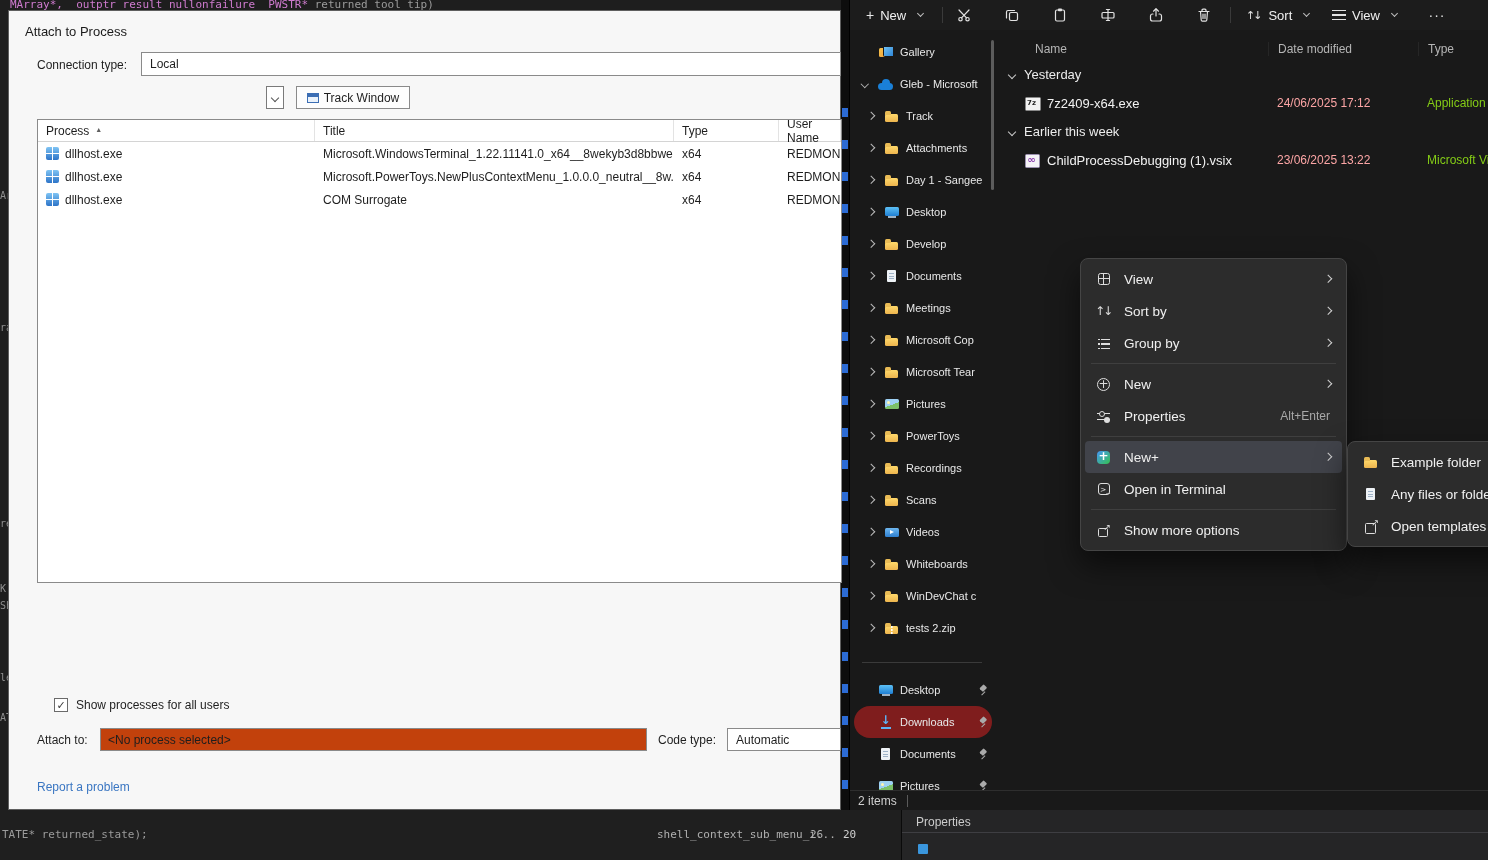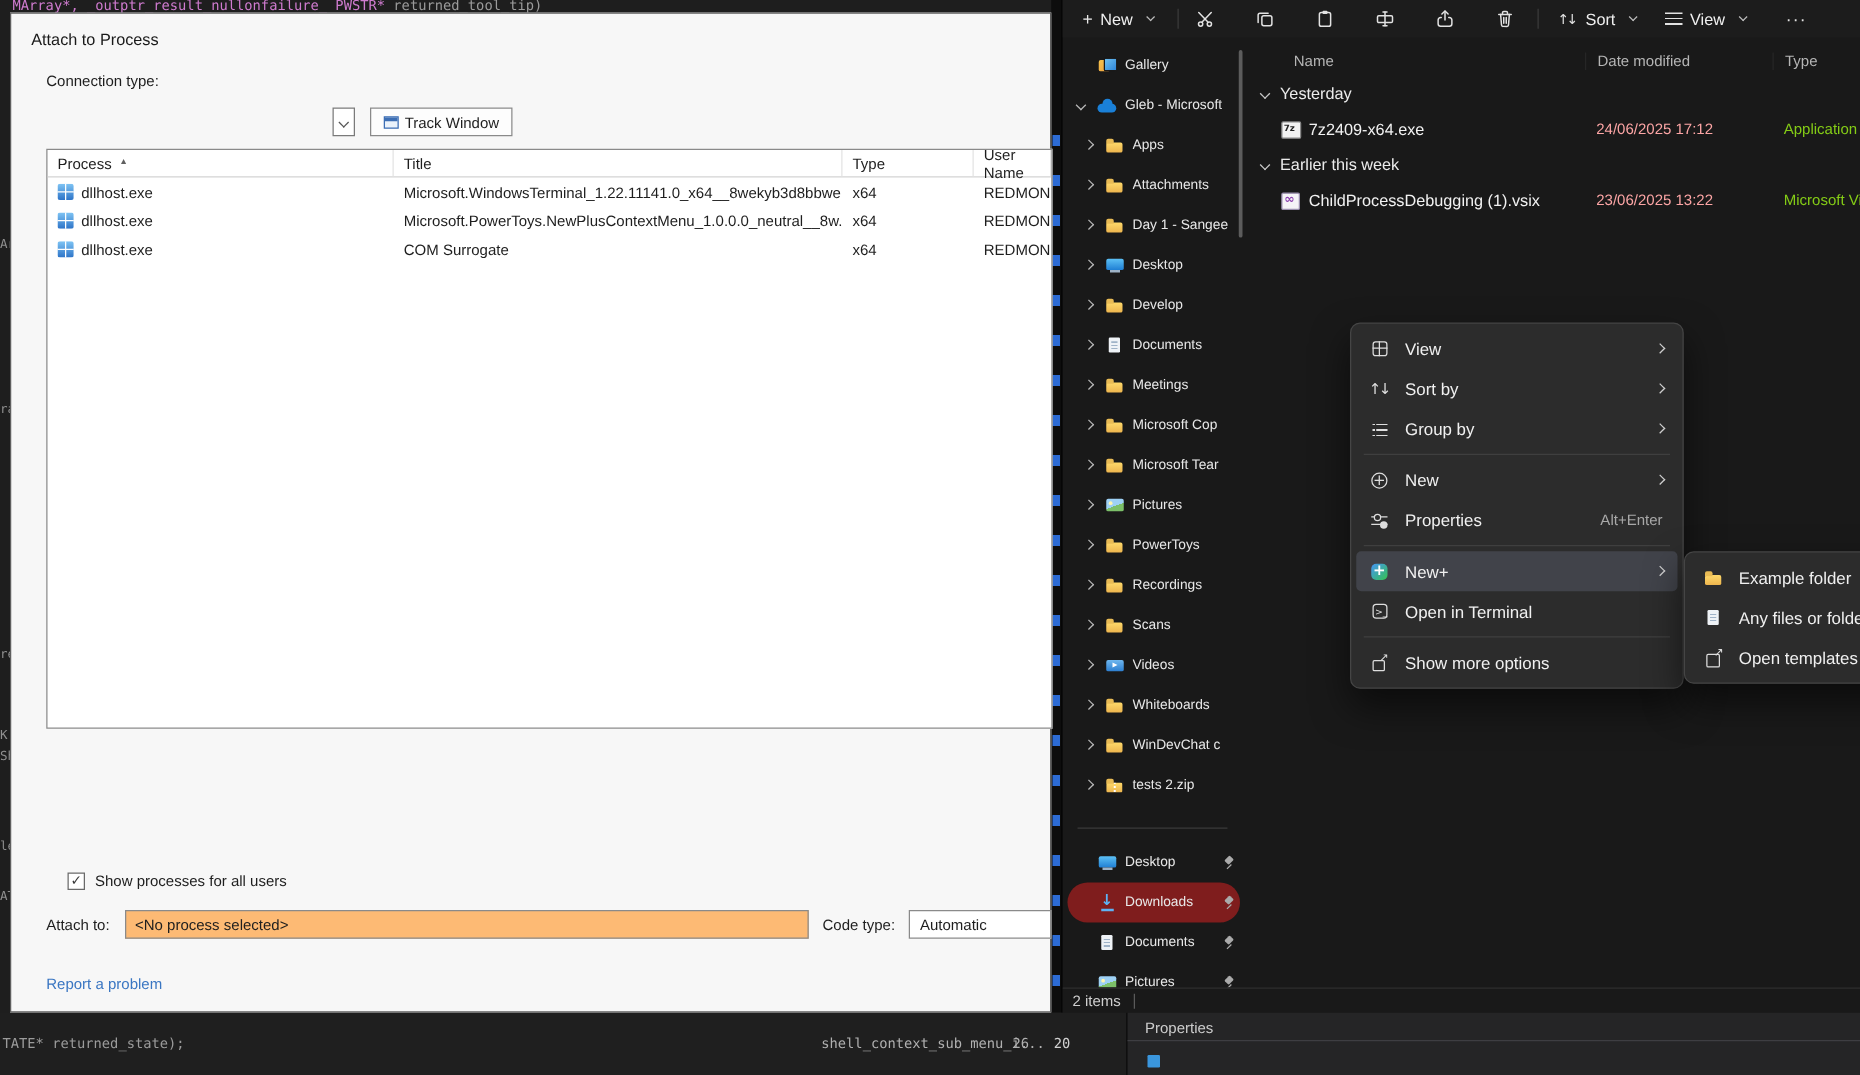--- a/index.html
+++ b/index.html
@@ -52,21 +52,21 @@
   .sort-arrow { font-size:7px; color:#606060; margin-left:6px; transform:translateY(-1px); }
   .proc-icon { width:13px; height:13px; flex:none; margin-right:6px; border-radius:2px;
       background:linear-gradient(#fff,#fff) 50% 0/1px 100% no-repeat,
                  linear-gradient(#fff,#fff) 0 50%/100% 1px no-repeat,
                  linear-gradient(#7fc4f4,#2d74c8); }
 
   .allusers-row { position:absolute; left:45px; top:686px; height:16px; display:flex; align-items:center; gap:8px; }
   .checkbox { width:14px; height:14px; background:#fff; border:1px solid #6a6a6a; font-size:11px; line-height:12px; text-align:center; color:#3a3a3a; }
   .attach-row { position:absolute; left:0; top:717px; width:833px; height:23px; }
   .attach-label { position:absolute; left:28px; top:5px; }
-  .attach-input { position:absolute; left:91px; top:0; width:547px; height:23px; background:#fdba74; border:1px solid #8a8a8a; display:flex; align-items:center; padding-left:7px; color:#1e1e1e; }
+  .attach-input { position:absolute; left:91px; top:0; width:547px; height:23px; background:#c2410c; border:1px solid #8a8a8a; display:flex; align-items:center; padding-left:7px; color:#1e1e1e; }
   .codetype-label { position:absolute; left:649px; top:5px; }
   .combo-codetype { left:718px; top:0; width:114px; height:23px; }
   .report-link { position:absolute; left:28px; top:769px; color:#3a76c2; font-size:12px; text-decoration:none; }
 
   
   .chev { display:inline-block; width:6px; height:6px; border-right:1.4px solid #c9c9c9; border-bottom:1.4px solid #c9c9c9; }
   .chev.right { transform:rotate(-45deg); }
   .chev.down  { transform:rotate(45deg); }
   .chev.dark  { border-color:#555; }
   .chev-wrap { width:13px; flex:none; display:flex; align-items:center; justify-content:center; }
@@ -199,20 +199,23 @@
     <div class="props-line"></div>
     <div class="props-blue"></div>
   </div>
 
   <div class="marker-strip"></div>
 
   <div class="dialog">
     <div class="dlg-title">Attach to Process</div>
 
     <span class="lbl conn-label">Connection type:</span>
+    <div class="combo combo-conn">
+      <span>Local</span>
+    </div>
 
     <div class="search-drop">
         <span class="chev down dark"></span>
       </div>
 
     <button class="track-btn">
       <span class="track-ico"></span>
       <span>Track Window</span>
     </button>
 
@@ -354,21 +357,21 @@
               <span class="chev down"></span>
             </span>
             <span class="ico cloud"></span>
             <span class="sb-label">Gleb - Microsoft</span>
           </div>
           <div class="sb-row d1">
             <span class="chev-wrap">
               <span class="chev right"></span>
             </span>
             <span class="ico folder"></span>
-            <span class="sb-label">Apps</span>
+            <span class="sb-label">Track</span>
           </div>
           <div class="sb-row d1">
             <span class="chev-wrap">
               <span class="chev right"></span>
             </span>
             <span class="ico folder"></span>
             <span class="sb-label">Attachments</span>
           </div>
           <div class="sb-row d1">
             <span class="chev-wrap">

